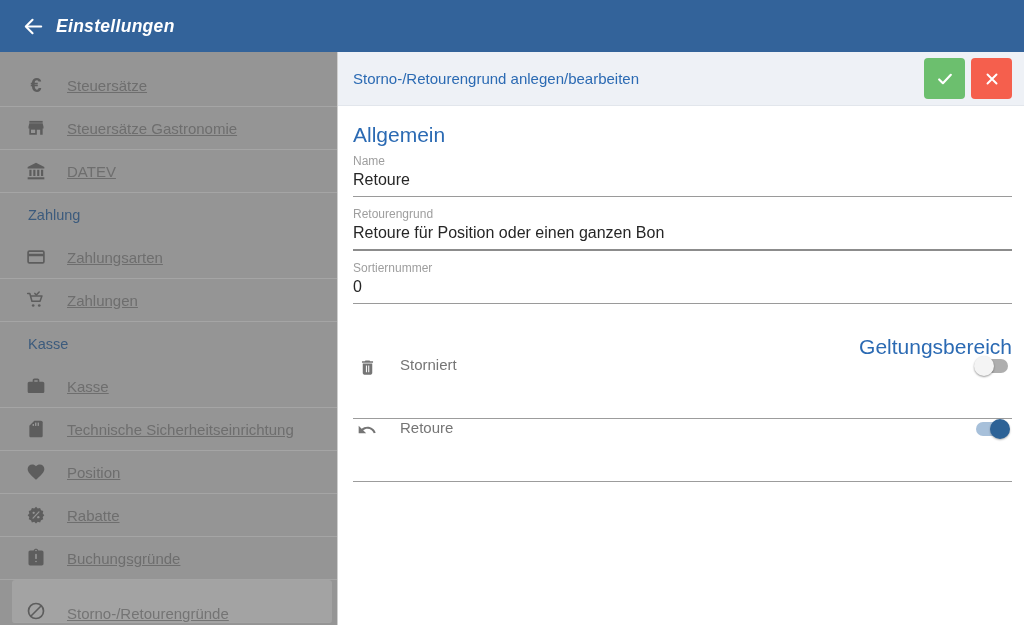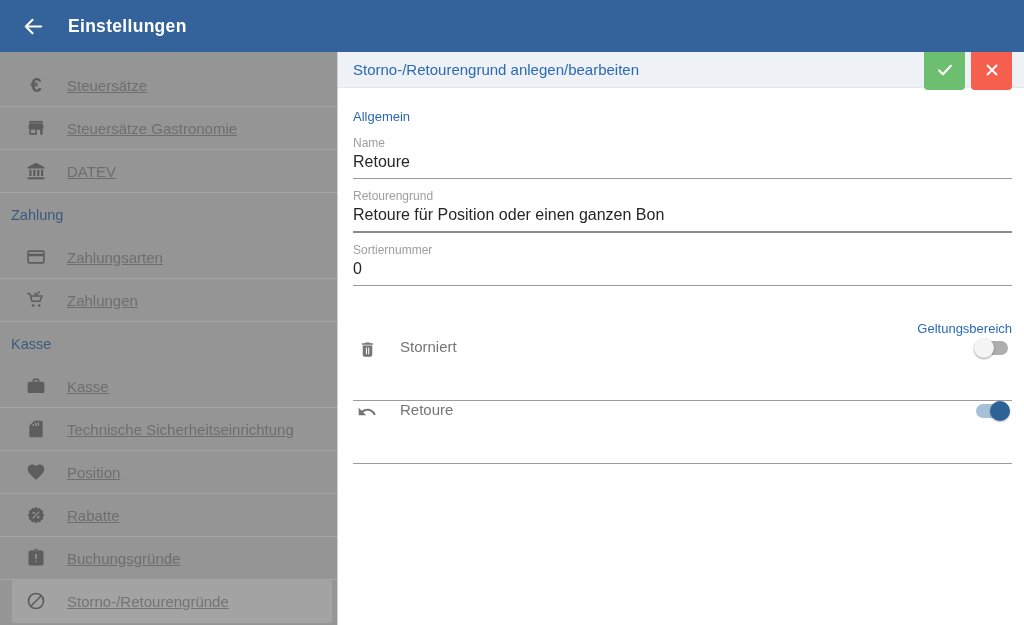--- a/index.html
+++ b/index.html
@@ -4,50 +4,50 @@
 <style>
   html,body{margin:0;padding:0;background:#fff;}
   .app{position:relative;width:1024px;height:625px;overflow:hidden;
        font-family:"Liberation Sans",sans-serif;background:#fff;}
 
   
   .topbar{position:absolute;top:0;left:0;right:0;height:52px;background:#33639a;
           display:flex;align-items:center;color:#fff;z-index:5;}
   .back-btn{width:24px;height:24px;margin-left:21px;display:flex;align-items:center;
             justify-content:center;cursor:pointer;}
-  .topbar-title{margin-left:23px;font-size:17.5px;font-weight:700;letter-spacing:.3px;}
+  .topbar-title{margin-left:11px;font-size:17.5px;font-weight:700;letter-spacing:.3px;font-style:italic;}
 
   
   .sidebar{position:absolute;top:52px;left:0;width:337px;bottom:0;background:#959595;
            padding-top:12px;box-sizing:border-box;overflow:hidden;}
   .side-item{height:43px;display:flex;align-items:center;box-sizing:border-box;
              padding-left:25px;border-bottom:1px solid #a5a5a5;color:#6e6e6e;
              font-size:15px;cursor:pointer;}
   .side-item .side-icon{width:22px;height:22px;display:flex;align-items:center;
              justify-content:center;color:#5d5d5d;flex:none;}
   .side-item .side-label{margin-left:20px;white-space:nowrap;text-decoration:underline;}
   .side-header{height:43px;display:flex;align-items:center;box-sizing:border-box;
-             padding-left:11px;color:#3c5b7d;font-size:14.5px;font-weight:500;}
+             padding-left:28px;color:#3c5b7d;font-size:14.5px;font-weight:500;}
   .side-item.selected{background:#a3a3a3;border-radius:3px;margin:0 5px 0 12px;
-             padding-left:13px;color:#747474;}
+             padding-left:13px;color:#747474;align-items:flex-end;}
   .euro-glyph{font-size:20px;font-weight:700;line-height:1;}
 
   
   .content{position:absolute;top:52px;left:337px;right:0;bottom:0;background:#fff;
            border-left:1px solid #cfcfcf;box-sizing:border-box;}
-  .dialog-header{height:36px;background:#eef1f6;border-bottom:1px solid #e2e6ec;
+  .dialog-header{height:54px;background:#eef1f6;border-bottom:1px solid #e2e6ec;
            display:flex;align-items:center;padding:0 12px 0 15px;box-sizing:border-box;}
   .dialog-title{flex:1;color:#2b6ab3;font-size:15px;font-weight:500;}
   .sq-btn{width:41px;height:41px;border:none;border-radius:4px;display:flex;
            align-items:center;justify-content:center;cursor:pointer;padding:0;}
   .sq-btn.green{background:#6cbf6e;margin-right:6px;}
   .sq-btn.red{background:#f55f4d;}
 
   .form{padding:0 12px 0 15px;}
-  .section-title{color:#2b6ab3;font-size:13px;font-weight:500;margin-top:20px;line-height:18px;}
+  .section-title{color:#2b6ab3;font-size:21px;font-weight:500;margin-top:20px;line-height:18px;}
   .section-title.second{margin-top:34px;text-align:right;}
   .field{margin-top:10px;}
   .field:first-of-type{margin-top:6px;}
   .field-label{font-size:12px;color:#9e9e9e;line-height:14px;}
   .field input{display:block;width:100%;box-sizing:border-box;border:none;outline:none;
            border-bottom:1px solid #9a9a9a;background:transparent;font-size:16px;
            color:#262626;padding:3px 0 7px;font-family:"Liberation Sans",sans-serif;}
   .field.focused input{border-bottom:2px solid #8c8c8c;}
 
   .toggle-row{height:62px;display:flex;align-items:flex-start;border-bottom:1px solid #9c9c9c;

